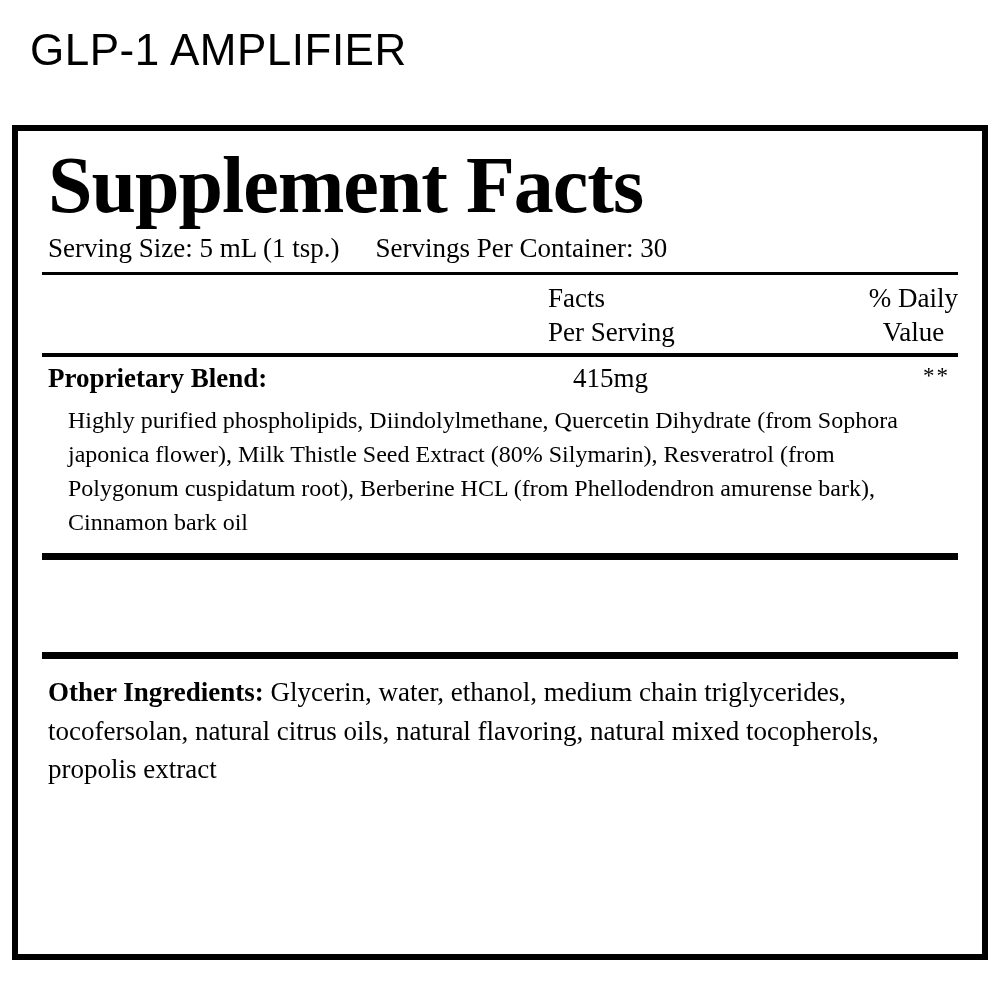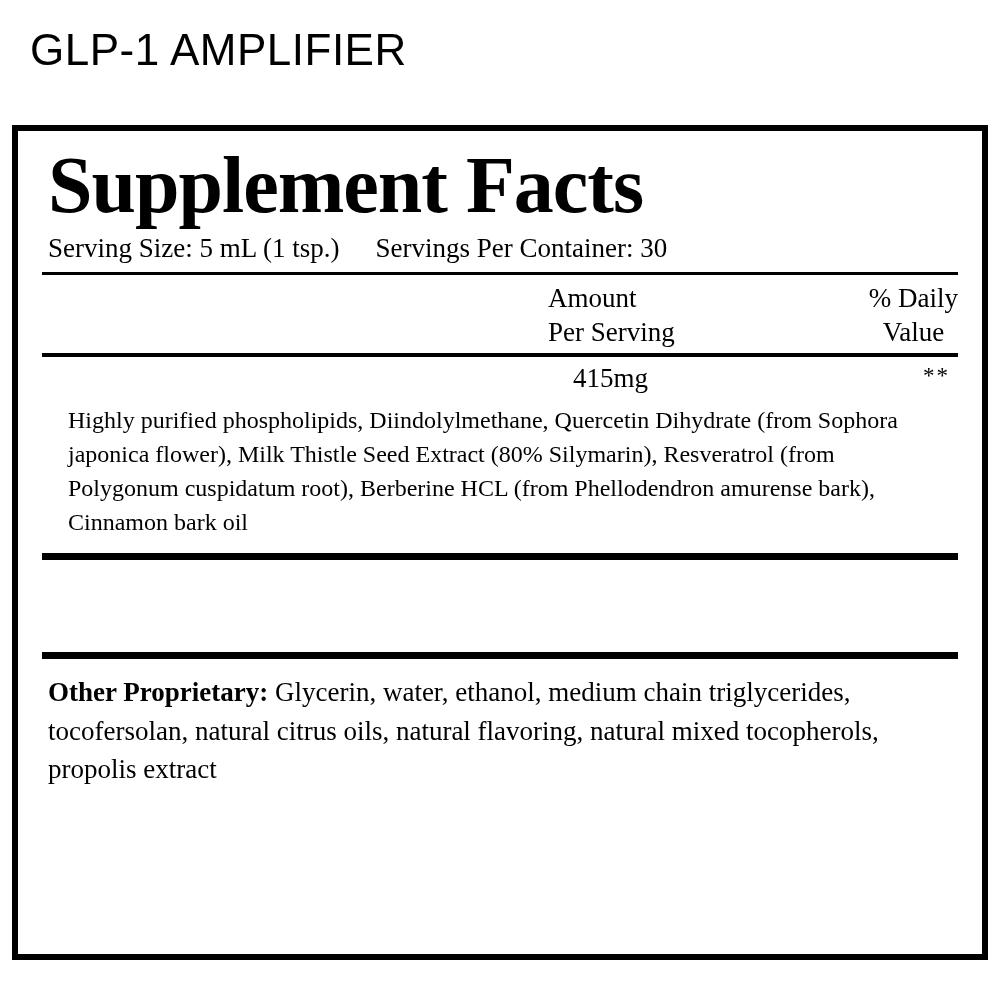--- a/index.html
+++ b/index.html
@@ -142,42 +142,43 @@
 
     <div class="serving-row">
       <span class="serving-size">Serving Size: 5 mL (1 tsp.)</span>
       <span class="servings-per">Servings Per Container: 30</span>
     </div>
 
     <div class="rule-thin"></div>
 
     <div class="col-head">
       <div class="amount">
-        <div>Amount</div>
+        <div>Facts</div>
         <div>Per Serving</div>
       </div>
       <div class="dv">
         <div>% Daily</div>
         <div>Value</div>
       </div>
     </div>
 
     <div class="rule-med"></div>
 
     <div class="blend-row">
+      <span class="name">Proprietary Blend:</span>
       <span class="amt">415mg</span>
       <span class="dvv">**</span>
     </div>
 
     <div class="blend-desc">Highly purified phospholipids, Diindolylmethane, Quercetin Dihydrate (from Sophora japonica flower), Milk Thistle Seed Extract (80% Silymarin), Resveratrol (from Polygonum cuspidatum root), Berberine HCL (from Phellodendron amurense bark), Cinnamon bark oil</div>
 
     <div class="rule-thick"></div>
 
     <div class="gap-block"></div>
 
     <div class="rule-thick"></div>
 
     <div class="other-ing">
-      <b>Other Proprietary:</b><span> Glycerin, water, ethanol, medium chain triglycerides, tocofersolan, natural citrus oils, natural flavoring, natural mixed tocopherols, propolis extract</span>
+      <b>Other Ingredients:</b><span> Glycerin, water, ethanol, medium chain triglycerides, tocofersolan, natural citrus oils, natural flavoring, natural mixed tocopherols, propolis extract</span>
     </div>
 
   </div>
 </div>
 
 </body></html>

